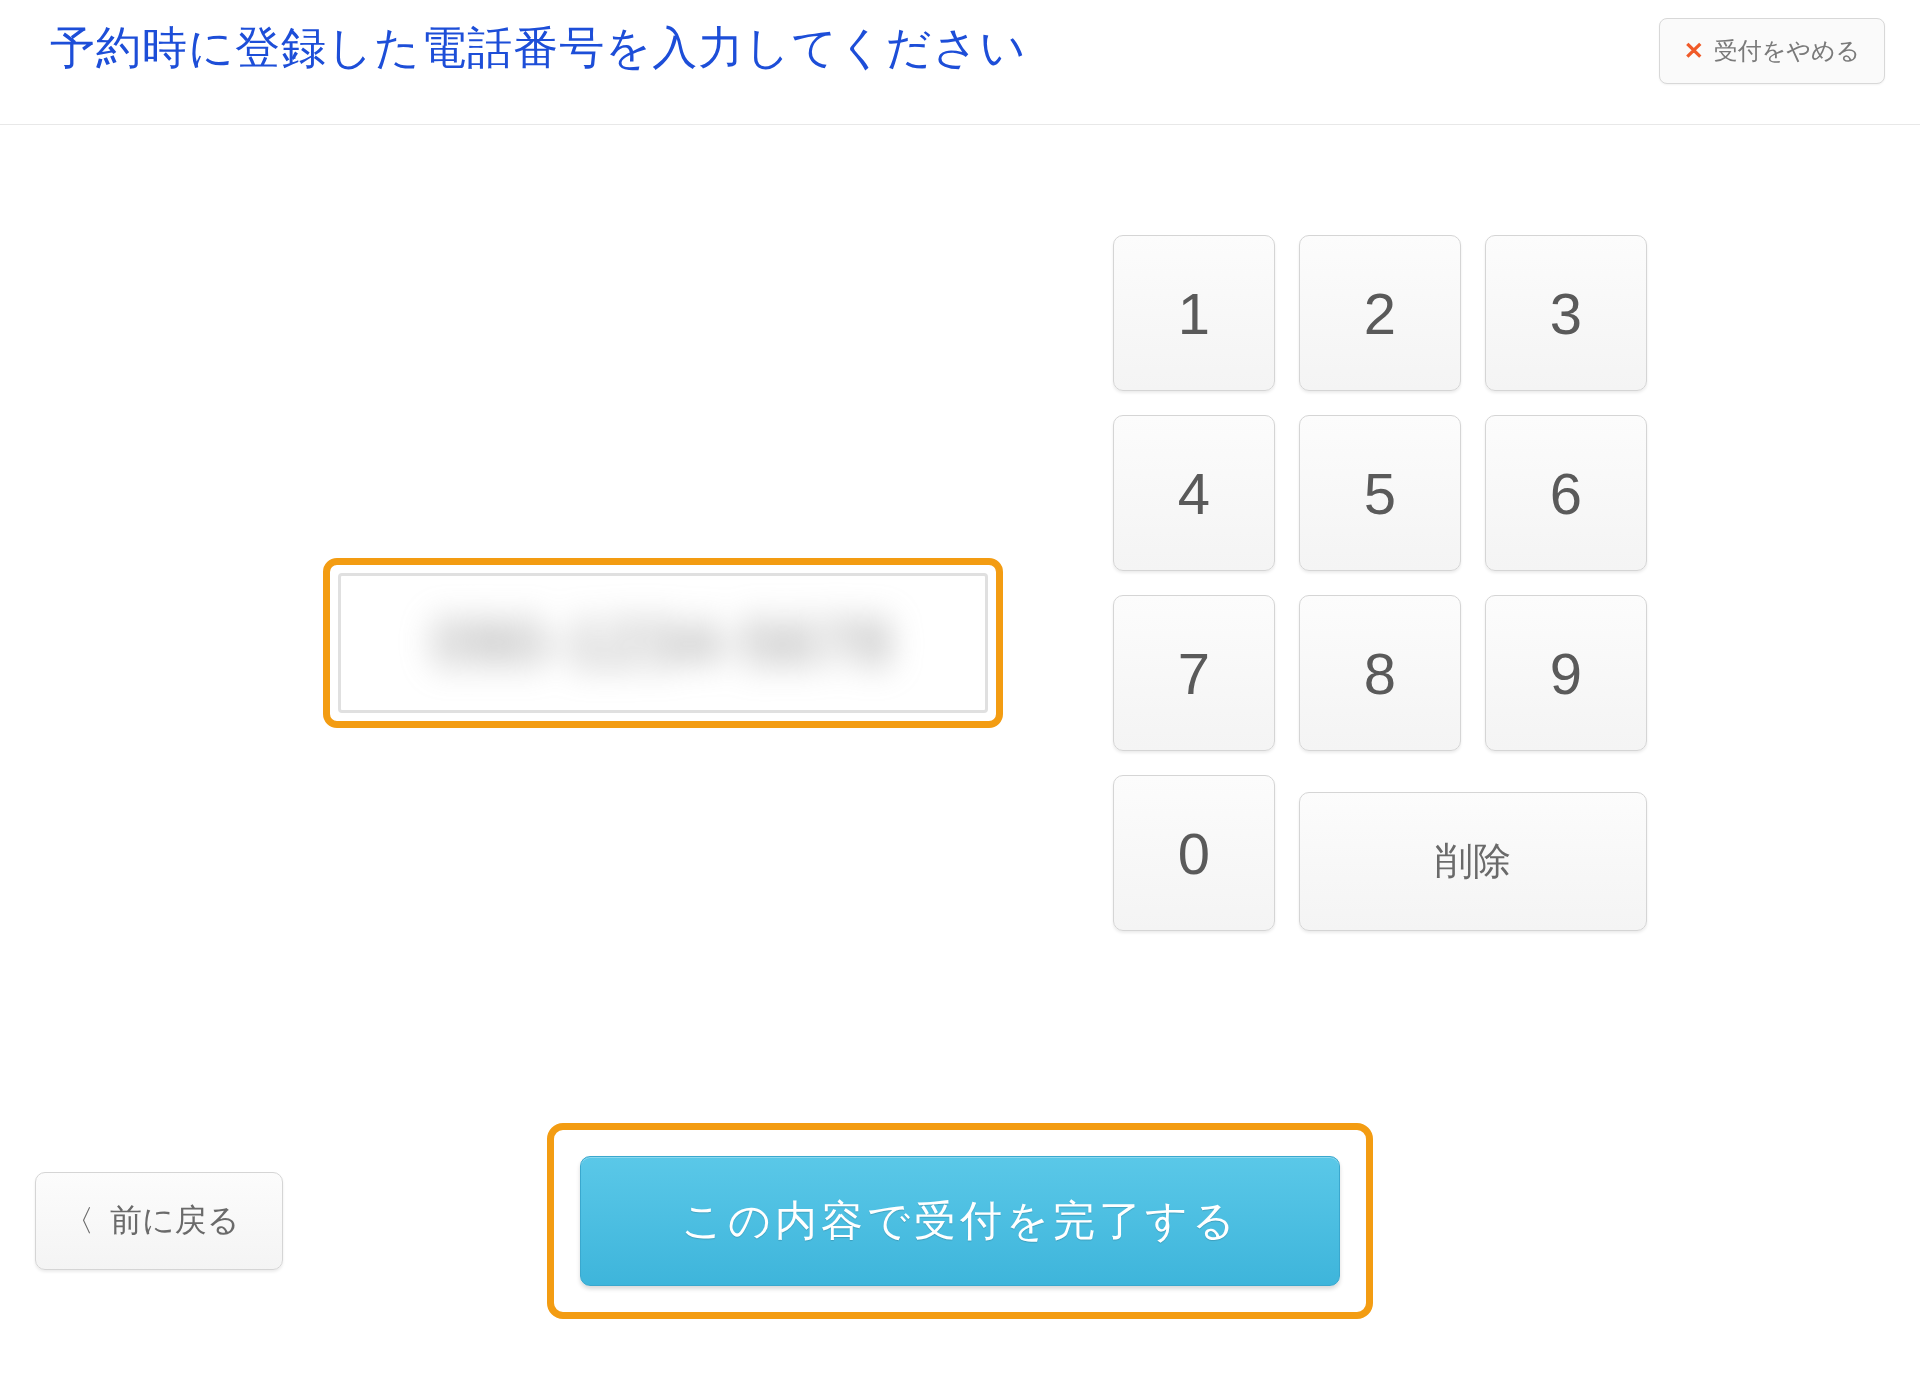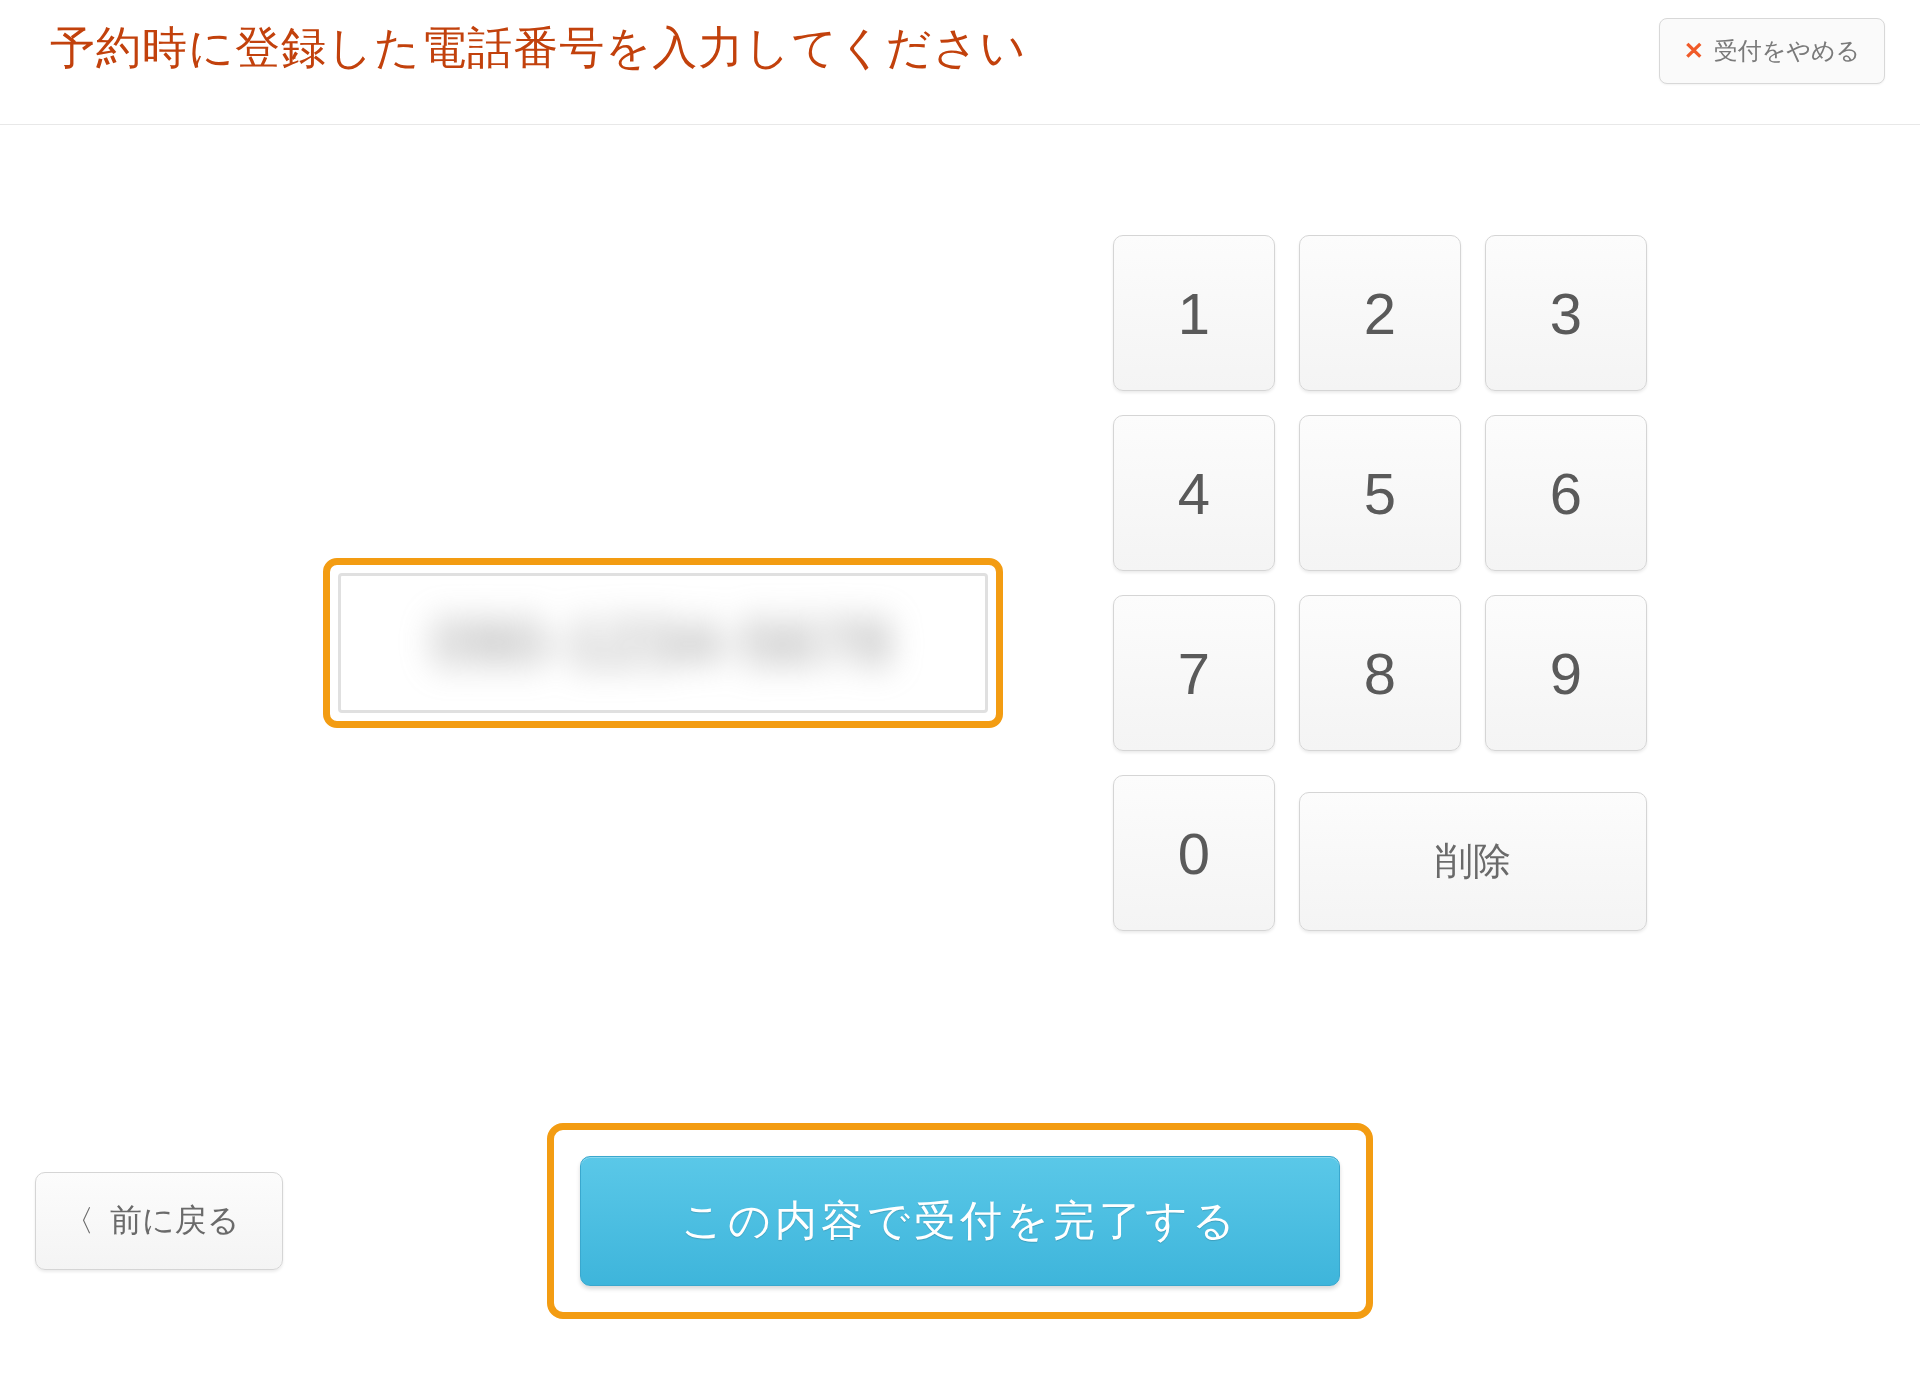--- a/index.html
+++ b/index.html
@@ -16,21 +16,21 @@
     }
     .header {
       display: flex;
       justify-content: space-between;
       align-items: flex-start;
       padding: 18px 35px 40px 50px;
       border-bottom: 1px solid #e8e8e8;
     }
     .page-title {
       font-size: 45px;
-      color: #c2410c;
+      color: #1d4ed8;
       font-weight: 400;
       letter-spacing: 1px;
     }
     .cancel-button {
       display: flex;
       align-items: center;
       gap: 10px;
       padding: 16px 24px;
       background: #fafafa;
       border: 1px solid #d8d8d8;

